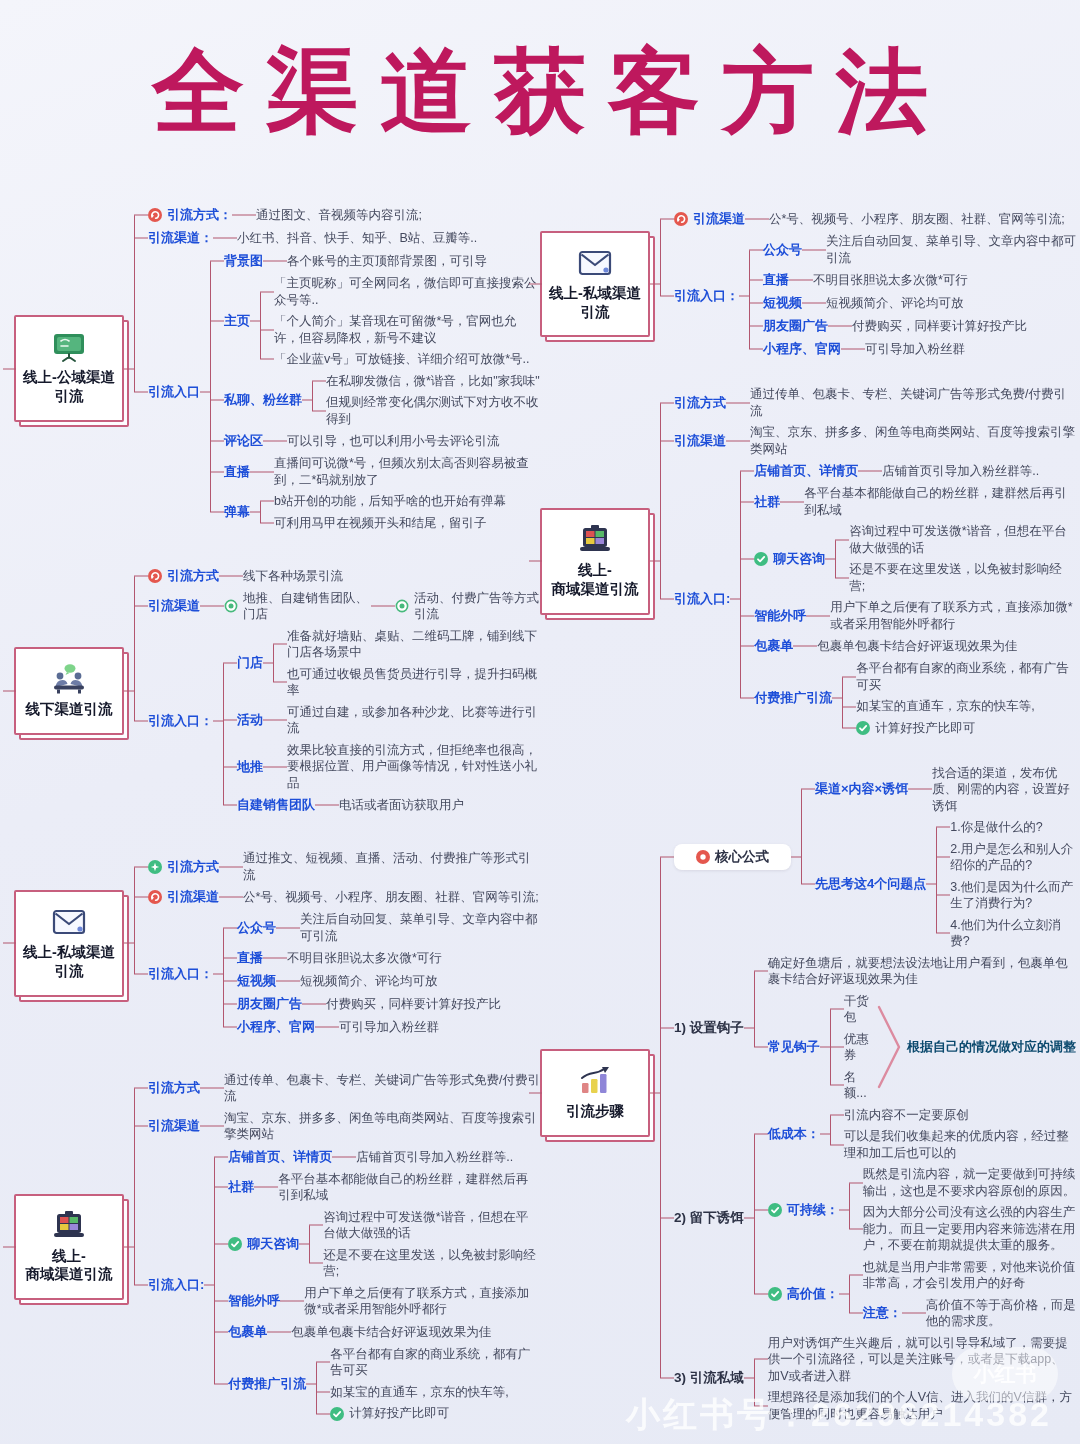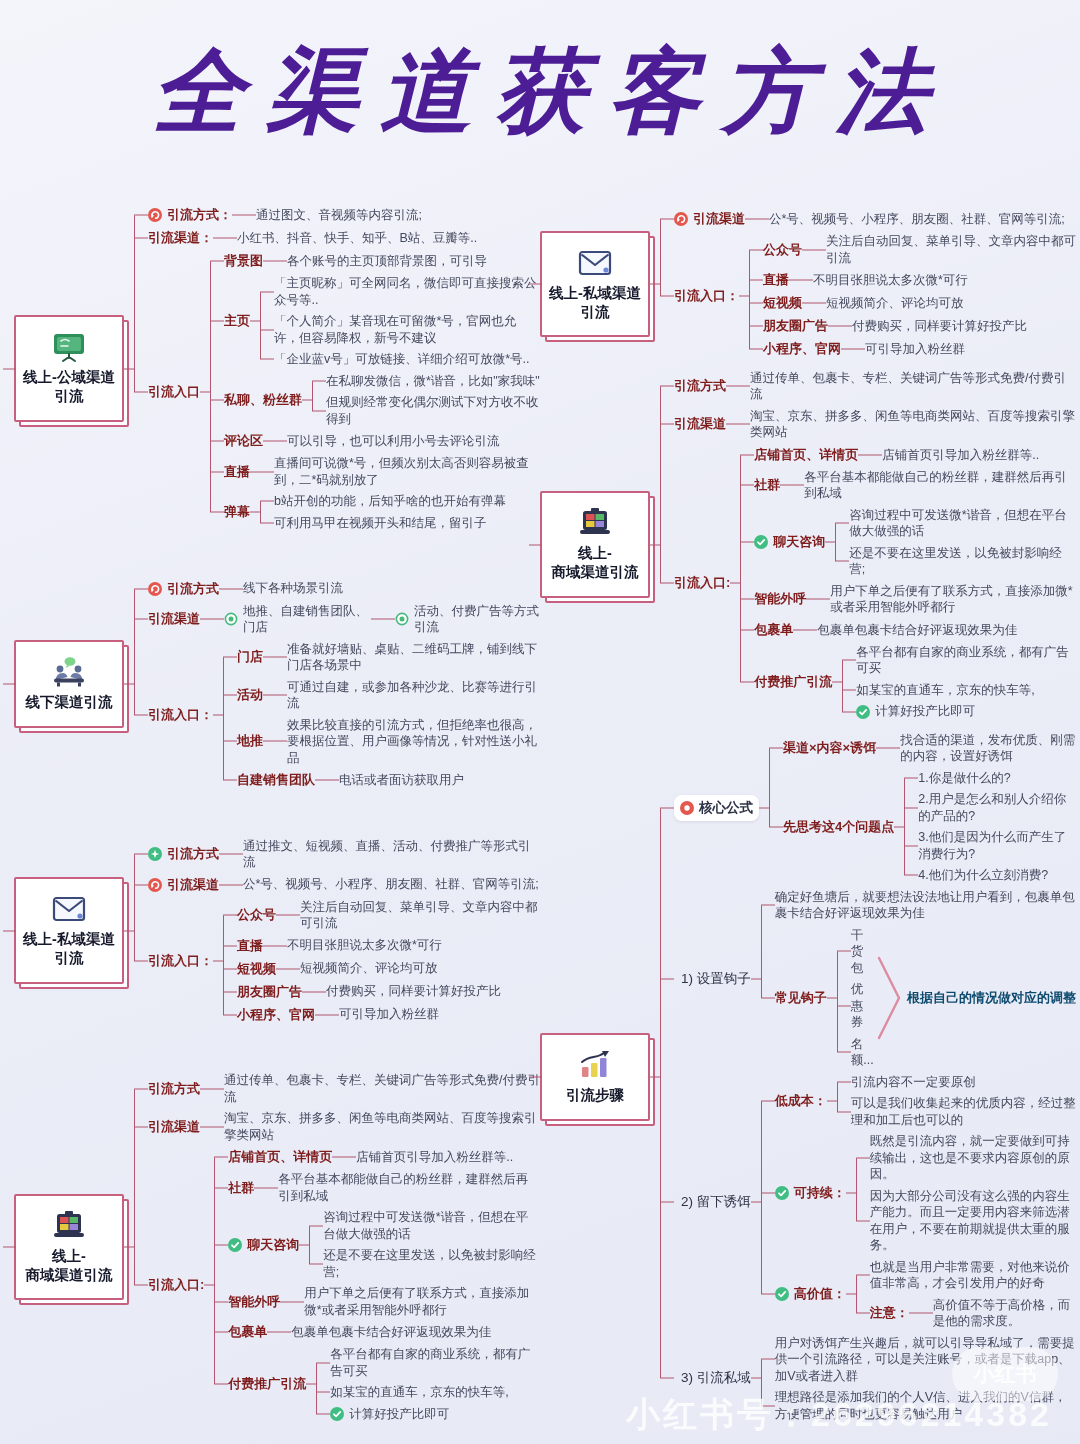--- a/index.html
+++ b/index.html
@@ -11,21 +11,21 @@
   html,body{margin:0;padding:0;overflow:hidden;}
   body{
     width:1080px;height:1444px;position:relative;
     background:linear-gradient(160deg,#f4f5fb 0%,#ebedf7 45%,#e7eaf5 100%);
     font-family:"Liberation Sans","DejaVu Sans",sans-serif;
     color:var(--text);
   }
   .title{
     font-family:"Liberation Serif","DejaVu Serif",serif;
     font-weight:900;font-size:92px;letter-spacing:22px;text-indent:22px;
-    text-align:center;margin:30px 0 0 0;color:#4c1d95;white-space:nowrap;font-style:italic;
+    text-align:center;margin:30px 0 0 0;color:#be185d;white-space:nowrap;
   }
   .map{position:absolute;left:0;top:196px;right:0;bottom:0;display:flex;}
   .col{display:flex;flex-direction:column;box-sizing:border-box;}
   .col.left{width:540px;padding:10px 0 14px 14px;height:1240px;justify-content:space-between;}
   .col.right{width:540px;padding:14px 4px 14px 0;height:1240px;justify-content:space-between;}
 
   .branch{display:flex;align-items:center;min-width:0;}
   .cell{display:flex;align-items:center;gap:5px;position:relative;min-width:0;}
   .txt{min-width:0;}
 
@@ -38,25 +38,25 @@
   .kids>.branch::before{content:"";position:absolute;left:0;top:50%;width:14px;
         border-top:1.7px solid var(--line);transform:translateY(-50%);}
   .kids>.branch::after{content:"";position:absolute;left:0;top:-3px;bottom:-3px;
         border-left:1.7px solid var(--line);}
   .kids>.branch:first-child::after{top:50%;border-top-left-radius:6px;}
   .kids>.branch:last-child::after{bottom:50%;}
   .kids>.branch:only-child::after{display:none;}
 
   
   .cell.label{flex-shrink:0;}
-  .cell.label .txt{font-size:13px;font-weight:600;color:#7f1d1d;white-space:nowrap;}
+  .cell.label .txt{font-size:13px;font-weight:600;color:#1d4ed8;white-space:nowrap;}
   .cell.desc .txt{font-size:12.5px;line-height:1.32;color:#44495e;}
   .cell.step{flex-shrink:0;}
-  .cell.step .txt{font-size:13.5px;font-weight:400;color:#2d3246;white-space:nowrap;margin-left:7px;}
-  .cell.pill{flex-shrink:0;background:#fff;border-radius:8px;padding:4px 6px;
+  .cell.step .txt{font-size:13.5px;font-weight:700;color:#2d3246;white-space:nowrap;}
+  .cell.pill{flex-shrink:0;background:#fff;border-radius:8px;padding:4px 22px;
         box-shadow:0 1px 3px rgba(90,70,100,.12);}
   .cell.pill .txt{font-size:13.5px;font-weight:700;color:#2d3246;white-space:nowrap;}
   .cell.main{flex-direction:column;gap:5px;background:#fff;border:2px solid var(--border);
         width:110px;padding:14px 6px;box-sizing:border-box;text-align:center;flex-shrink:0;
         border-radius:2px;box-shadow:5px 5px 0 -2px #fdfdff,5px 5px 0 0 var(--border);}
   .cell.main .txt{font-size:14.5px;font-weight:800;color:var(--dark);
         white-space:pre-line;line-height:1.3;}
   .branch.root>.cell::before{content:"";position:absolute;left:-13px;top:50%;width:13px;
         border-top:1.7px solid var(--line);transform:translateY(-50%);}
 
@@ -300,20 +300,25 @@
               <div class="branch">
                 <div class="cell label">
                   <span class="txt">门店</span>
                 </div>
                 <div class="kids">
                   <div class="branch">
                     <div class="cell desc">
                       <span class="txt">准备就好墙贴、桌贴、二维码工牌，铺到线下门店各场景中</span>
                     </div>
                   </div>
+                  <div class="branch">
+                    <div class="cell desc">
+                      <span class="txt">也可通过收银员售货员进行引导，提升扫码概率</span>
+                    </div>
+                  </div>
                 </div>
               </div>
               <div class="branch">
                 <div class="cell label">
                   <span class="txt">活动</span>
                 </div>
                 <div class="kids">
                   <div class="branch">
                     <div class="cell desc">
                       <span class="txt">可通过自建，或参加各种沙龙、比赛等进行引流</span>

